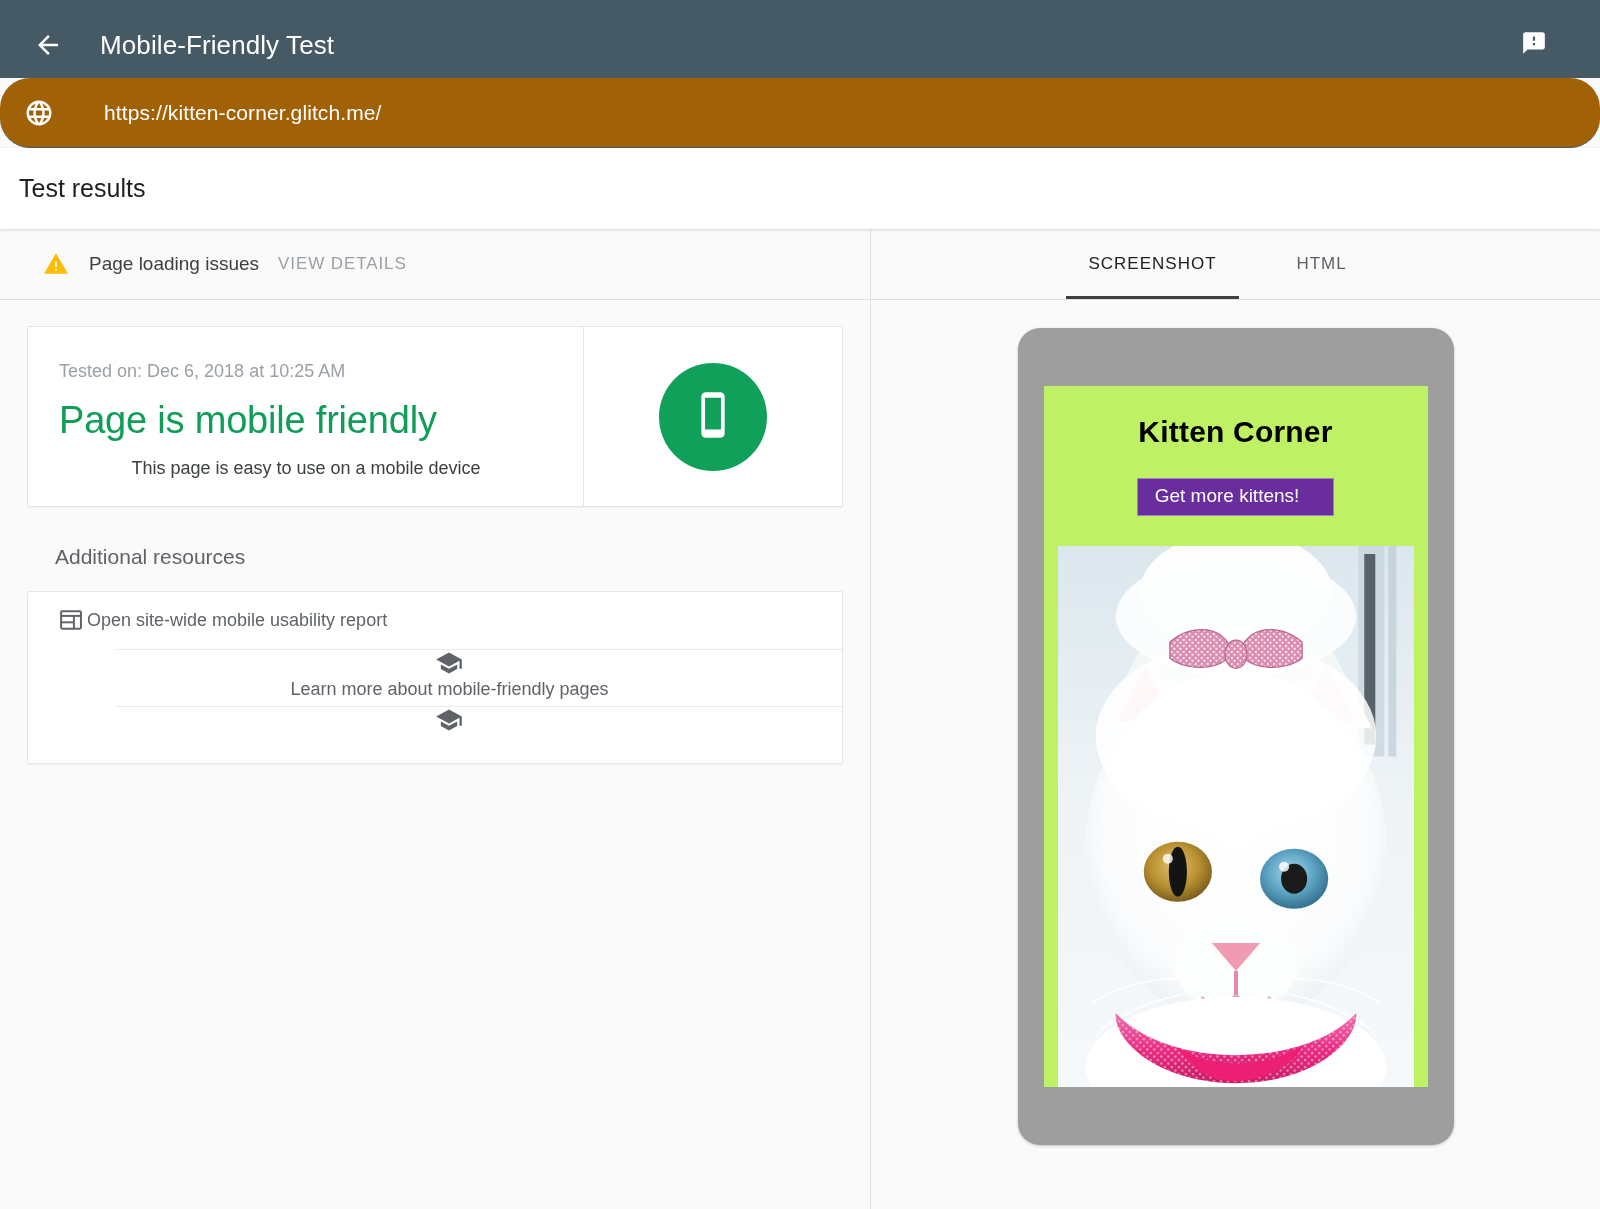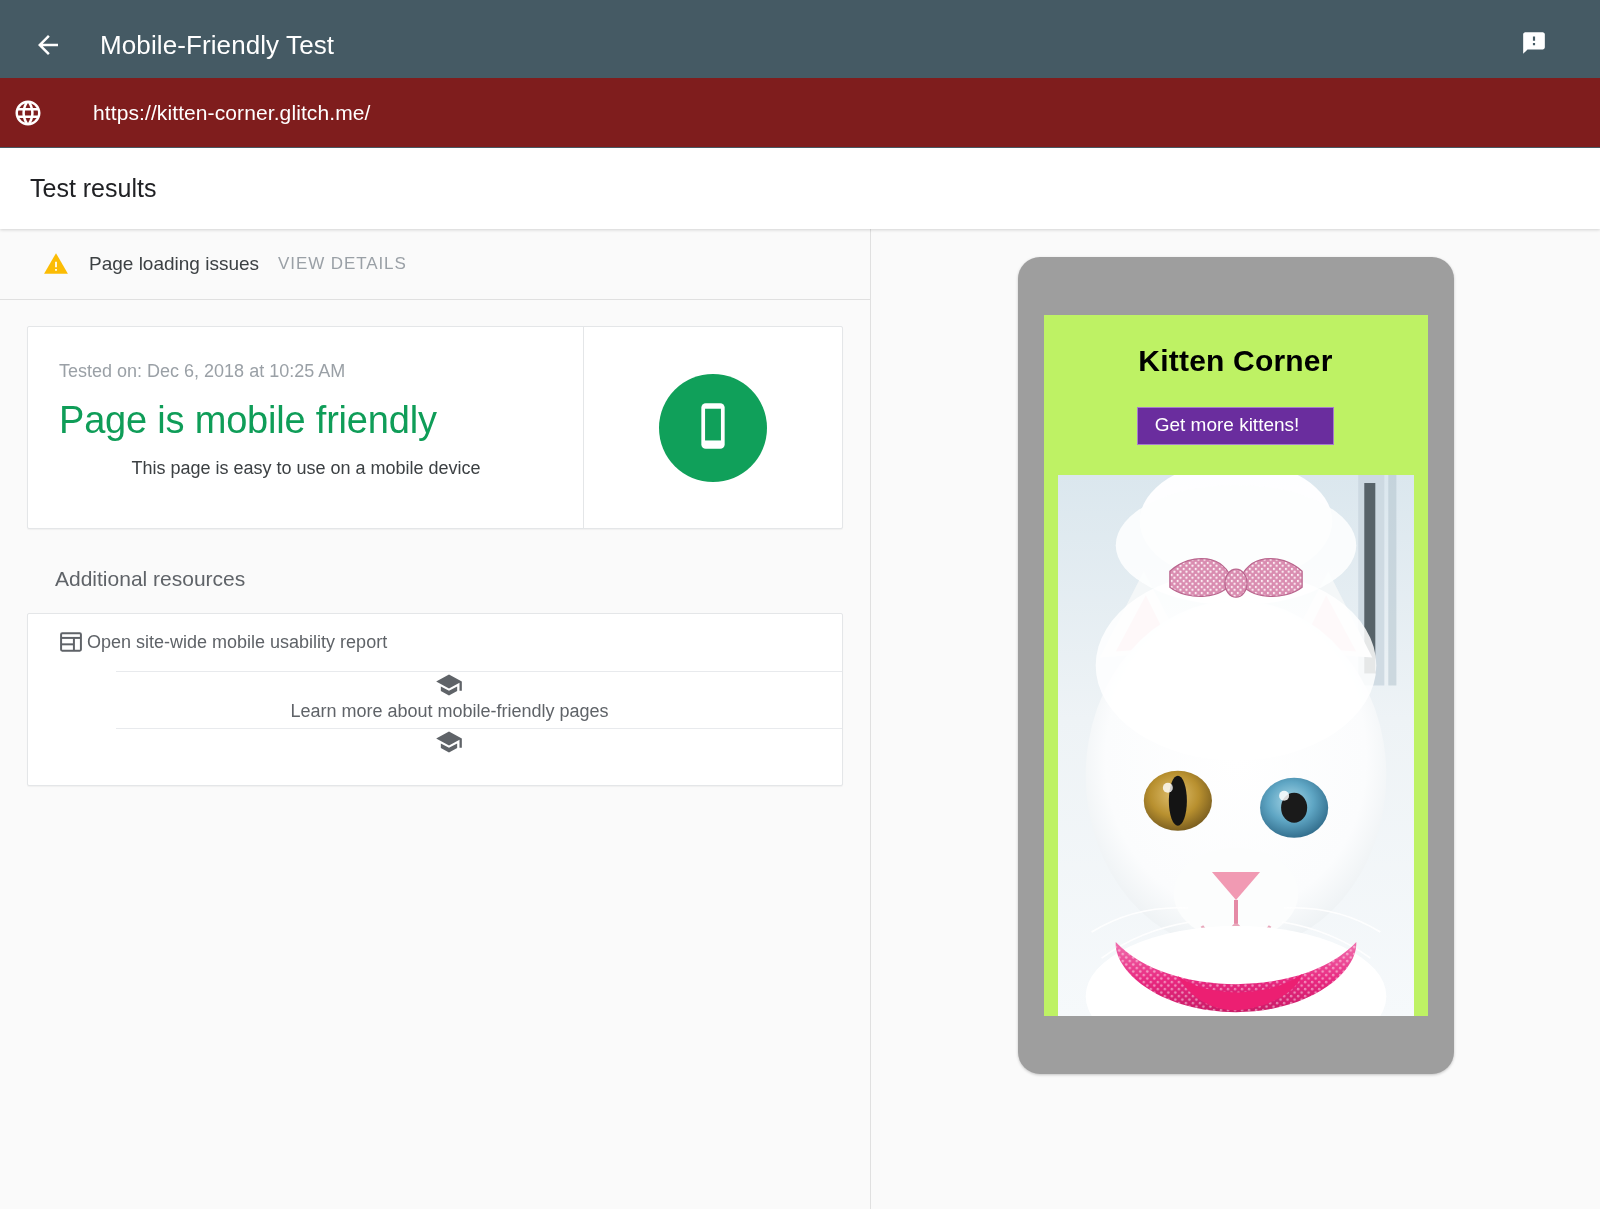--- a/index.html
+++ b/index.html
@@ -40,42 +40,43 @@
   .feedback-btn {
     width: 40px; height: 40px;
     display: flex; align-items: center; justify-content: center;
     cursor: pointer;
     margin-right: 24px;
   }
 
   
   .urlbar {
     height: 70px;
-    background: #7f1d1d;
-    display: flex;
-    align-items: center;
-    padding: 0 13px;
+    background: #a16207;
+    display: flex;
+    align-items: center;
+    padding: 0 24px;
     border-bottom: 1px solid #4b5c65;
+    border-radius: 30px;
   }
   .globe-icon { width: 30px; height: 30px; flex: 0 0 auto; display:block; }
   .url-text {
     color: #ffffff;
     font-size: 21px;
     margin-left: 50px;
     white-space: nowrap;
     letter-spacing: .1px;
   }
 
   
   .results-header {
     height: 81px;
     background: #ffffff;
     display: flex;
     align-items: center;
-    padding-left: 30px;
+    padding-left: 19px;
     box-shadow: 0 1px 3px rgba(0,0,0,.16);
     position: relative;
     z-index: 4;
   }
   .results-title {
     font-size: 25px;
     color: #202124;
     font-weight: 400;
   }
 
@@ -156,21 +157,21 @@
   }
 
   
   .left-content { padding: 26px 27px 0 27px; }
 
   .result-card {
     background: #ffffff;
     border: 1px solid #e4e6e8;
     border-radius: 2px;
     display: flex;
-    height: 203px;
+    height: 181px;
     box-shadow: 0 1px 1px rgba(0,0,0,.04);
   }
   .result-main {
     flex: 1 1 auto;
     padding: 34px 30px 0 31px;
     border-right: 1px solid #e4e6e8;
   }
   .tested-on {
     font-size: 18px;
     color: #9aa0a6;
@@ -395,20 +396,28 @@
             </svg>
           </span>
         </div>
 
       </div>
     </div>
   </div>
 
   <div class="right-pane">
 
+    <div class="tabs-strip">
+      <div class="tab active">
+        <span>SCREENSHOT</span>
+      </div>
+      <div class="tab">
+        <span>HTML</span>
+      </div>
+    </div>
 
     <div class="phone-area">
       <div class="phone-frame">
         <div class="phone-screen">
           <div class="kc-title">Kitten Corner</div>
           <button class="kc-button">Get more kittens!</button>
           <div class="kc-photo">
             <svg viewBox="0 0 356 540" preserveAspectRatio="xMidYMid slice" aria-hidden="true">
               <defs>
                 <linearGradient id="bgGrad" x1="0" y1="0" x2="0" y2="1">

